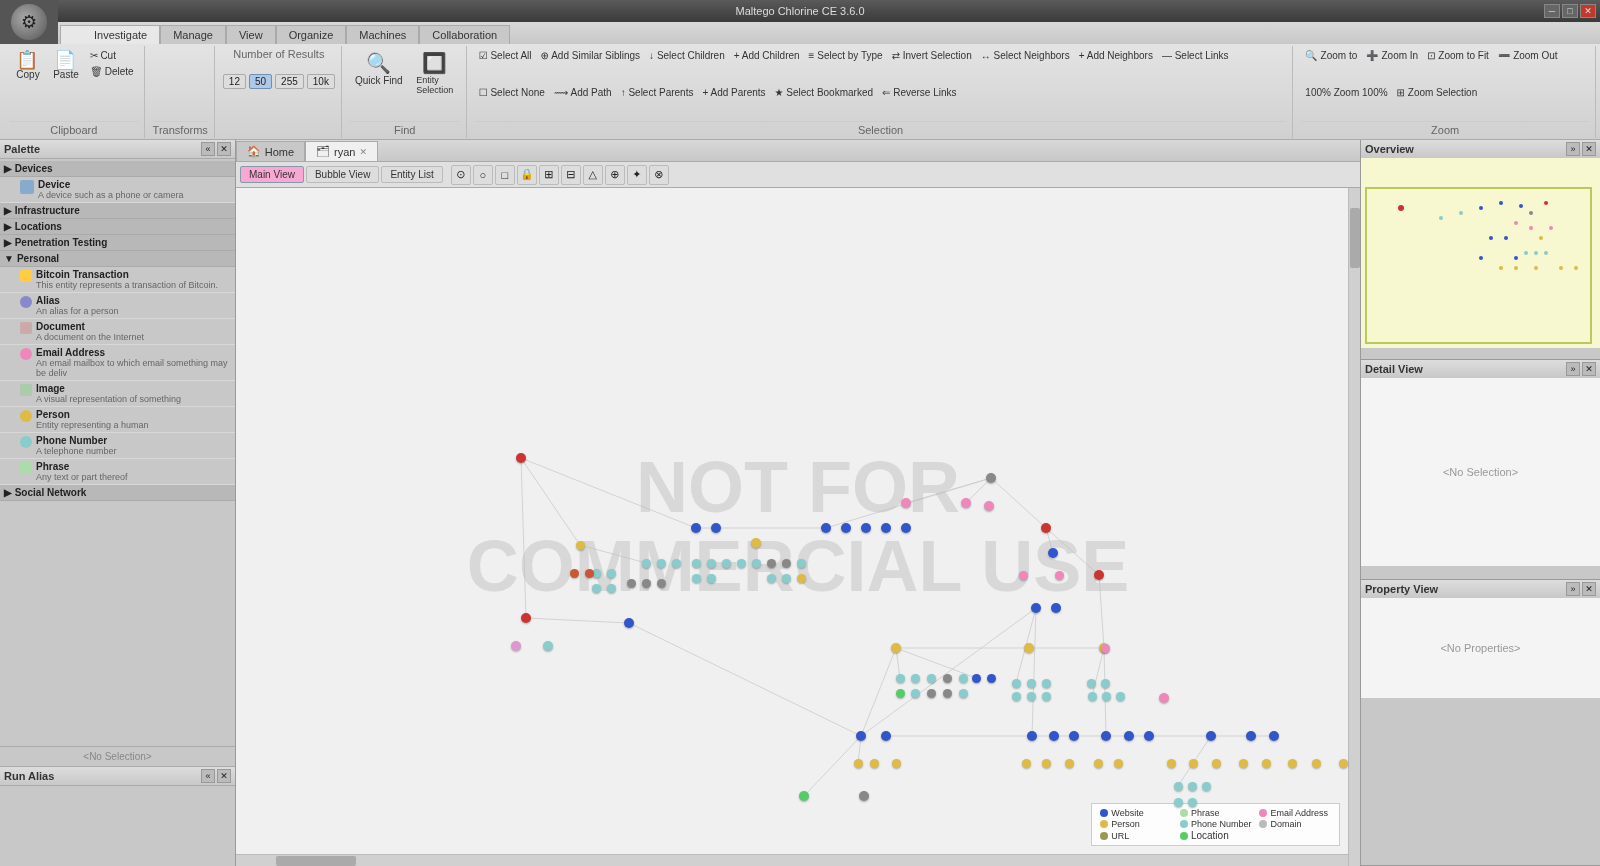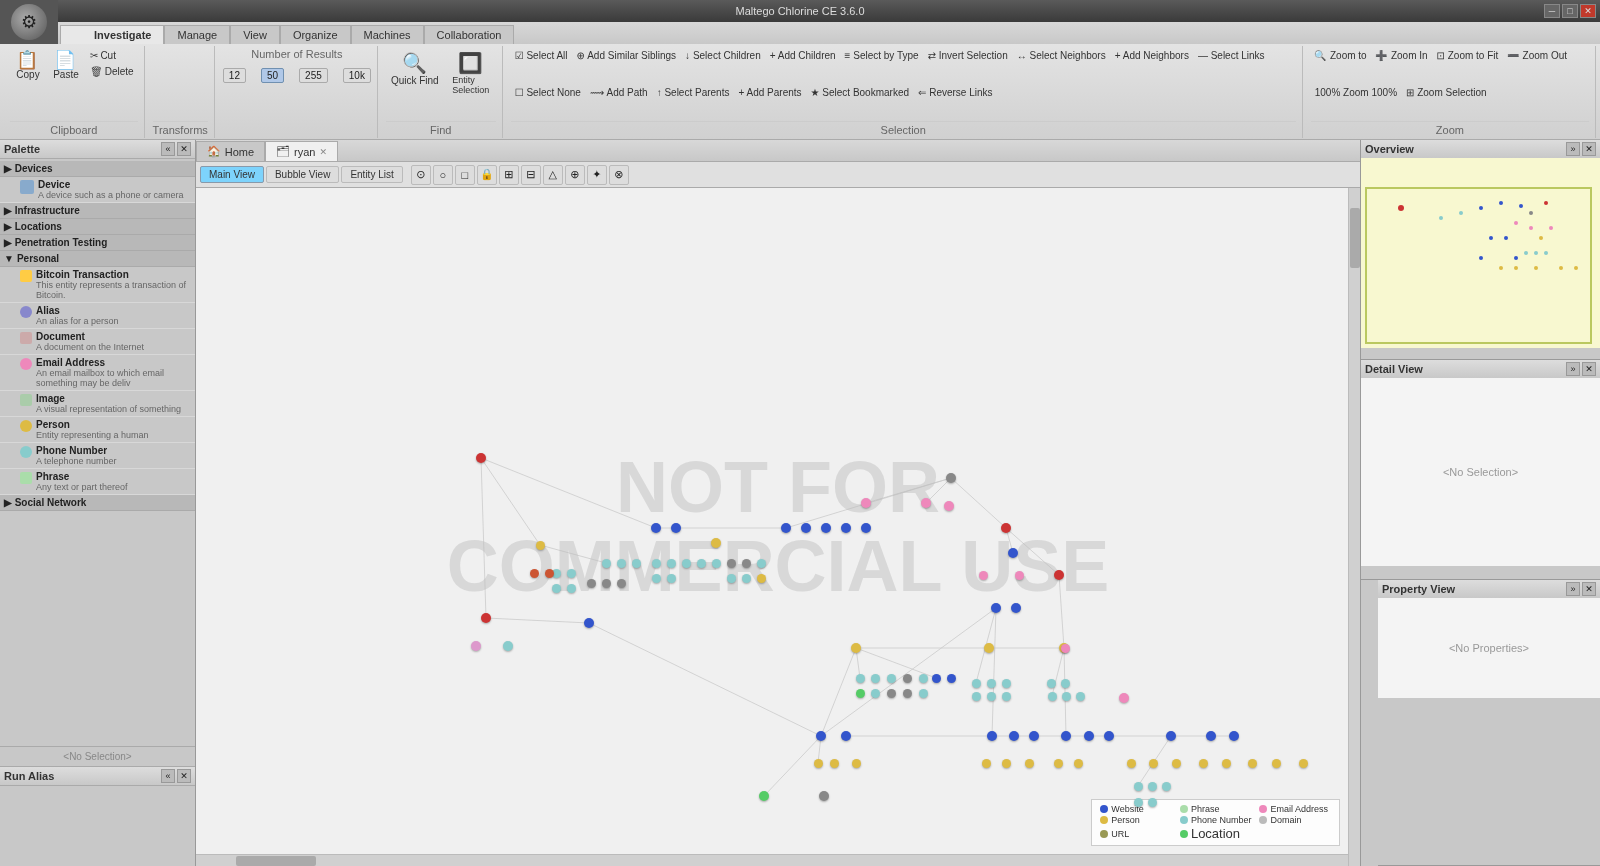--- a/index.html
+++ b/index.html
@@ -8,39 +8,39 @@
     
     #titlebar { height: 22px; background: linear-gradient(to bottom, #5a5a5a, #3a3a3a); display: flex; align-items: center; justify-content: center; color: #ddd; font-size: 11px; position: relative; }
     #titlebar .win-controls { position: absolute; right: 4px; display: flex; gap: 2px; }
     #titlebar .win-btn { width: 16px; height: 14px; border: 1px solid #888; background: #666; display: inline-flex; align-items: center; justify-content: center; font-size: 9px; color: #ddd; cursor: pointer; }
     #titlebar .win-btn.close { background: #c0392b; }
 
     
     #ribbon { height: 118px; background: linear-gradient(to bottom, #e8e8e8, #d0d0d0); border-bottom: 1px solid #aaa; }
     #ribbon-tabs { height: 22px; background: linear-gradient(to bottom, #d8d8d8, #c8c8c8); display: flex; align-items: flex-end; padding-left: 60px; gap: 0; }
     .ribbon-tab { padding: 3px 12px; font-size: 11px; background: #c8c8c8; border: 1px solid #aaa; border-bottom: none; cursor: pointer; color: #333; }
-    .ribbon-tab.active { background: #e8e8e8; font-weight: bold; padding-left: 33px; }
+    .ribbon-tab.active { background: #e8e8e8; font-weight: normal; padding-left: 33px; }
     #ribbon-content { height: 96px; display: flex; align-items: stretch; padding: 2px 4px; gap: 2px; }
     .ribbon-group { display: flex; flex-direction: column; border-right: 1px solid #bbb; padding: 2px 6px; min-width: fit-content; }
     .ribbon-group-label { font-size: 11px; color: #666; text-align: center; margin-top: auto; padding-top: 2px; border-top: 1px solid #ccc; }
     .ribbon-btns { display: flex; align-items: flex-start; gap: 2px; flex: 1; }
     .ribbon-btn { display: flex; flex-direction: column; align-items: center; justify-content: center; padding: 2px 4px; cursor: pointer; border: 1px solid transparent; border-radius: 2px; min-width: 36px; font-size: 10px; color: #333; }
     .ribbon-btn .icon { font-size: 18px; line-height: 1; }
     .ribbon-btn-small { display: flex; align-items: center; gap: 2px; padding: 1px 3px; cursor: pointer; border: 1px solid transparent; border-radius: 2px; font-size: 10px; color: #333; white-space: nowrap; }
     .ribbon-col { display: flex; flex-direction: column; gap: 1px; justify-content: flex-start; }
     .number-results { display: flex; flex-direction: column; padding: 2px 6px; border-right: 1px solid #bbb; }
-    .number-btns { display: flex; gap: 15px; margin-top: 8px; }
+    .number-btns { display: flex; gap: 3px; margin-top: 14px; }
     .num-btn { padding: 1px 5px; background: #ddd; border: 1px solid #aaa; border-radius: 2px; cursor: pointer; font-size: 10px; }
     .num-btn.active { background: #b0c8e8; border-color: #7090b0; }
 
     
     #main { display: flex; height: calc(866px - 22px - 118px); }
 
     
-    #left-panel { width: 196px; background: #c8c8c8; border-right: 1px solid #999; display: flex; flex-direction: column; }
+    #left-panel { width: 236px; background: #c8c8c8; border-right: 1px solid #999; display: flex; flex-direction: column; }
     #palette-header { display: flex; align-items: center; justify-content: space-between; padding: 2px 4px; background: linear-gradient(to bottom, #ddd, #c8c8c8); border-bottom: 1px solid #aaa; }
     .panel-title { font-size: 11px; font-weight: bold; color: #333; }
     .panel-controls { display: flex; gap: 2px; }
     .panel-btn { width: 14px; height: 14px; background: #bbb; border: 1px solid #999; display: flex; align-items: center; justify-content: center; font-size: 9px; cursor: pointer; }
     #palette-content { flex: 1; overflow-y: auto; padding: 2px 0; }
     .palette-category { background: #b8b8b8; padding: 2px 4px; font-size: 10px; font-weight: bold; color: #222; cursor: pointer; border-bottom: 1px solid #aaa; display: flex; align-items: center; gap: 3px; }
     .palette-item { padding: 2px 4px 2px 20px; display: flex; align-items: flex-start; gap: 4px; cursor: pointer; border-bottom: 1px solid #d8d8d8; }
     .palette-item-icon { width: 14px; height: 14px; flex-shrink: 0; margin-top: 1px; }
     .palette-item-text .item-name { font-size: 10px; font-weight: bold; color: #222; }
     .palette-item-text .item-desc { font-size: 9px; color: #666; }
@@ -49,39 +49,39 @@
     #run-view-header { display: flex; align-items: center; justify-content: space-between; padding: 2px 4px; background: linear-gradient(to bottom, #ddd, #c8c8c8); border-bottom: 1px solid #aaa; }
 
     
     #canvas-area { flex: 1; display: flex; flex-direction: column; background: #e0e0e0; }
     #canvas-tabs { height: 22px; background: linear-gradient(to bottom, #d8d8d8, #c8c8c8); display: flex; align-items: flex-end; border-bottom: 1px solid #aaa; }
     .canvas-tab { padding: 3px 10px; font-size: 11px; background: #c8c8c8; border: 1px solid #aaa; border-bottom: none; cursor: pointer; color: #333; display: flex; align-items: center; gap: 4px; }
     .canvas-tab.active { background: #f0f0f0; }
     .canvas-tab .tab-close { font-size: 9px; color: #888; }
     #view-toolbar { height: 26px; background: #e0e0e0; display: flex; align-items: center; gap: 2px; padding: 0 4px; border-bottom: 1px solid #aaa; }
     .view-btn { padding: 2px 8px; background: #ddd; border: 1px solid #bbb; border-radius: 2px; cursor: pointer; font-size: 10px; color: #333; }
-    .view-btn.active { background: #7dd3fc; border-color: #8899aa; }
+    .view-btn.active { background: #f9a8d4; border-color: #8899aa; }
     .view-icon-btn { width: 20px; height: 20px; background: #ddd; border: 1px solid #bbb; border-radius: 2px; cursor: pointer; display: flex; align-items: center; justify-content: center; font-size: 11px; }
     #canvas { flex: 1; background: #f0f0f0; position: relative; overflow: hidden; }
     .watermark { position: absolute; top: 50%; left: 50%; transform: translate(-50%, -50%); font-size: 72px; font-weight: bold; color: rgba(180,180,180,0.4); text-align: center; line-height: 1.1; pointer-events: none; z-index: 0; white-space: nowrap; }
     #canvas-scrollbar-right { position: absolute; right: 0; top: 0; width: 12px; height: 100%; background: #d0d0d0; }
     #canvas-scrollbar-bottom { position: absolute; bottom: 0; left: 0; height: 12px; width: 100%; background: #d0d0d0; display: flex; align-items: center; justify-content: flex-start; }
     #legend { position: absolute; bottom: 20px; right: 20px; background: rgba(255,255,255,0.85); border: 1px solid #ccc; padding: 4px 8px; font-size: 9px; display: grid; grid-template-columns: 1fr 1fr 1fr; gap: 1px 8px; }
     .legend-item { display: flex; align-items: center; gap: 3px; }
     .legend-dot { width: 8px; height: 8px; border-radius: 50%; flex-shrink: 0; }
 
     
     #right-panel { width: 240px; background: #c8c8c8; border-left: 1px solid #999; display: flex; flex-direction: column; }
     .right-panel-section { border-bottom: 1px solid #999; text-align: center; }
     .right-panel-header { display: flex; align-items: center; justify-content: space-between; padding: 2px 4px; background: linear-gradient(to bottom, #ddd, #c8c8c8); }
     #overview-panel { height: 220px; }
     #overview-canvas { width: 100%; height: 190px; background: #f8f8d8; position: relative; overflow: hidden; }
     #detail-panel { height: 220px; }
     #detail-content { height: 188px; background: #f4f4f4; display: flex; align-items: center; justify-content: center; color: #999; font-size: 11px; }
-    #property-panel { flex: 1; margin-left: 17px; }
+    #property-panel { flex: 1; }
     #property-content { height: 100px; background: #f4f4f4; display: flex; align-items: center; justify-content: center; color: #999; font-size: 11px; }
 
     
     .node { position: absolute; border-radius: 50%; cursor: pointer; }
 
     
     ::-webkit-scrollbar { width: 8px; height: 8px; }
     ::-webkit-scrollbar-track { background: #d0d0d0; }
     ::-webkit-scrollbar-thumb { background: #aaa; border-radius: 2px; }
   </style>
@@ -522,21 +522,21 @@
           <div class="legend-item">
             <div class="legend-dot" style="background:#bbbbbb"></div>
             <span style="font-size:9px;color:#333;">Domain</span>
           </div>
           <div class="legend-item">
             <div class="legend-dot" style="background:#999955"></div>
             <span style="font-size:9px;color:#333;">URL</span>
           </div>
           <div class="legend-item">
             <div class="legend-dot" style="background:#55cc66"></div>
-            <span style="font-size:13px;color:#333;">Location</span>
+            <span style="font-size:10px;color:#333;">Location</span>
           </div>
         </div>
 
       <div id="canvas-scrollbar-right" style="position:absolute;right:0;top:0;width:12px;height:100%;background:#d0d0d0;border-left:1px solid #bbb;">
         <div style="width:10px;height:60px;background:#aaa;margin:20px auto;border-radius:2px;"></div>
       </div>
 
       <div id="canvas-scrollbar-bottom" style="position:absolute;bottom:0;left:0;height:12px;width:calc(100% - 12px);background:#d0d0d0;border-top:1px solid #bbb;">
         <div style="height:10px;width:80px;background:#aaa;margin:1px 40px;border-radius:2px;"></div>
       </div>

